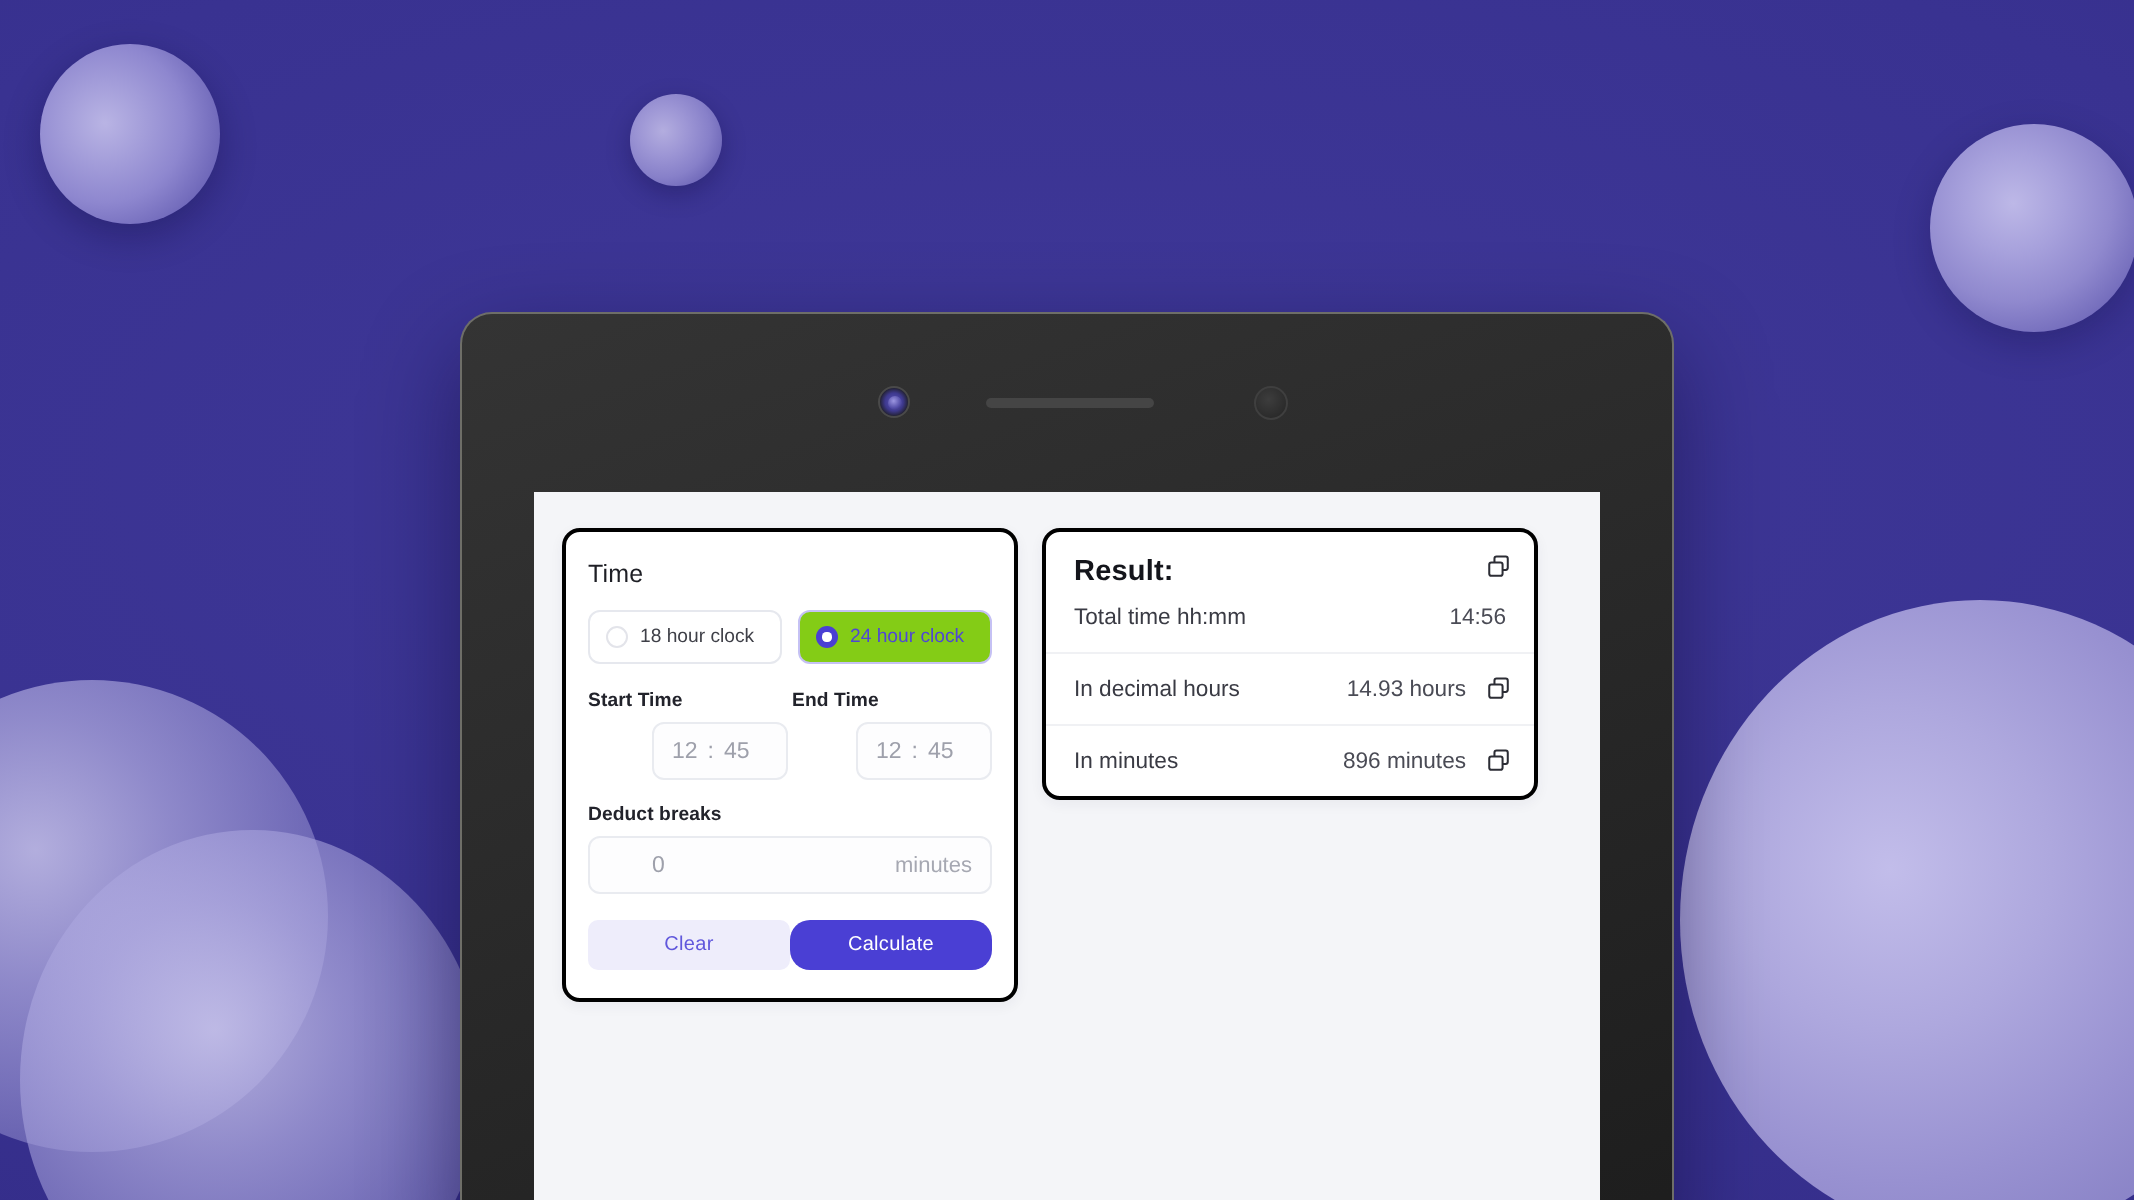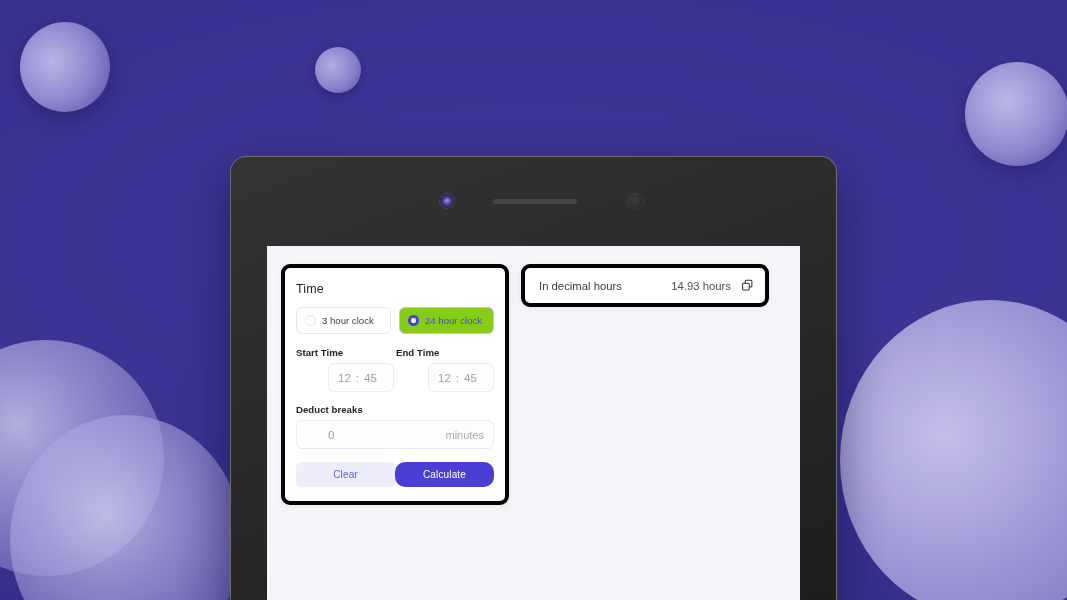--- a/index.html
+++ b/index.html
@@ -86,21 +86,21 @@
     position:absolute; left:36px; top:89px; right:36px; bottom:0;
     background:#f4f5f8;
     overflow:hidden;
   }
 
   
   .app { display:flex; gap:12px; padding:18px 14px; align-items:flex-start; }
 
   .card {
     background:#ffffff;
-    border:4px solid #000000;
+    border:2px solid #000000;
     border-radius:9px;
     box-shadow:0 2px 7px rgba(40,40,80,.055);
   }
 
   
   .form-card { width:228px; padding:14px 11px 14px 11px; }
   .sec-title {
     font-size:12.5px; color:#1e1f25; font-weight:400;
     margin-bottom:11px; letter-spacing:.1px;
   }
@@ -199,21 +199,21 @@
 
   <div class="screen">
     <div class="app">
 
       <div class="card form-card">
         <div class="sec-title">Time</div>
 
         <div class="radio-row">
           <div class="radio-pill">
             <span class="dot"></span>
-            <span>3 hour clock</span>
+            <span>18 hour clock</span>
           </div>
           <div class="radio-pill on">
             <span class="dot"></span>
             <span>24 hour clock</span>
           </div>
         </div>
 
         <div class="two-col">
           <div>
             <div class="field-label">Start Time</div>
@@ -240,32 +240,57 @@
         </div>
 
         <div class="btn-row">
           <div class="btn btn-clear">Clear</div>
           <div class="btn btn-calc">Calculate</div>
         </div>
       </div>
 
       <div class="card result-card">
 
+        <div class="res-block">
+          <div class="res-title">Result:</div>
+          <div class="res-line">
+            <span>Total time hh:mm</span>
+            <span class="v">14:56</span>
+          </div>
+          <div class="copy top">
+            <svg viewBox="0 0 16 16" width="13" height="13" fill="none" stroke="#2c2d35" stroke-width="1.25">
+              <rect x="5.2" y="1.6" width="8.2" height="8.2" rx="1.3"></rect>
+              <rect x="2.0" y="5.2" width="8.2" height="8.2" rx="1.3" fill="#fff"></rect>
+            </svg>
+          </div>
+        </div>
 
         <div class="res-block inline">
           <div class="res-line">
             <span>In decimal hours</span>
             <span class="v">14.93 hours</span>
           </div>
           <div class="copy mid">
             <svg viewBox="0 0 16 16" width="13" height="13" fill="none" stroke="#2c2d35" stroke-width="1.25">
               <rect x="5.2" y="1.6" width="8.2" height="8.2" rx="1.3"></rect>
               <rect x="2.0" y="5.2" width="8.2" height="8.2" rx="1.3" fill="#fff"></rect>
             </svg>
           </div>
         </div>
 
+        <div class="res-block inline">
+          <div class="res-line">
+            <span>In minutes</span>
+            <span class="v">896 minutes</span>
+          </div>
+          <div class="copy mid">
+            <svg viewBox="0 0 16 16" width="13" height="13" fill="none" stroke="#2c2d35" stroke-width="1.25">
+              <rect x="5.2" y="1.6" width="8.2" height="8.2" rx="1.3"></rect>
+              <rect x="2.0" y="5.2" width="8.2" height="8.2" rx="1.3" fill="#fff"></rect>
+            </svg>
+          </div>
+        </div>
 
       </div>
 
     </div>
   </div>
 </div>
 
 </body></html>

